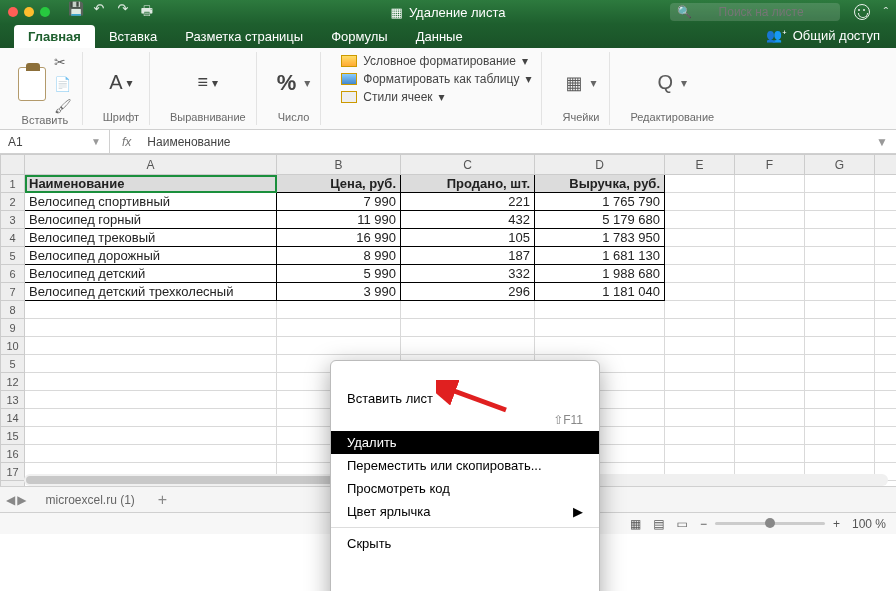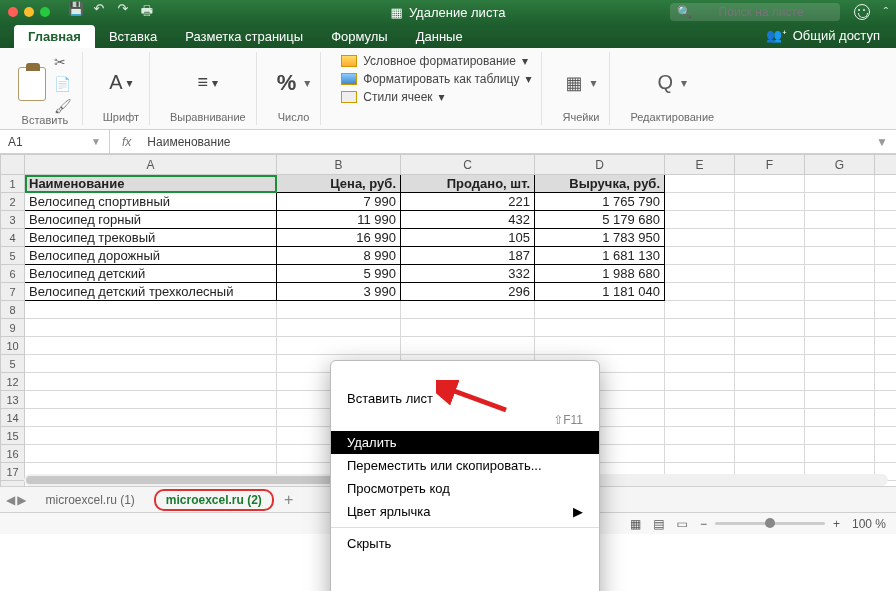--- a/index.html
+++ b/index.html
@@ -441,21 +441,20 @@
   <div class="hscroll">
       <div class="bar"></div>
     </div>
 
   <div class="sheettabs">
     <div class="nav-arrows">
       <span>◀</span>
       <span>▶</span>
     </div>
     <div class="stab">microexcel.ru (1)</div>
-    <div class="stab active">microexcel.ru (2)</div>
     <div class="addsheet">+</div>
   </div>
 
   <div class="status">
     <span>▦</span>
     <span>▤</span>
     <span>▭</span>
     <div class="slider">
       <span>−</span>
       <div class="track">

